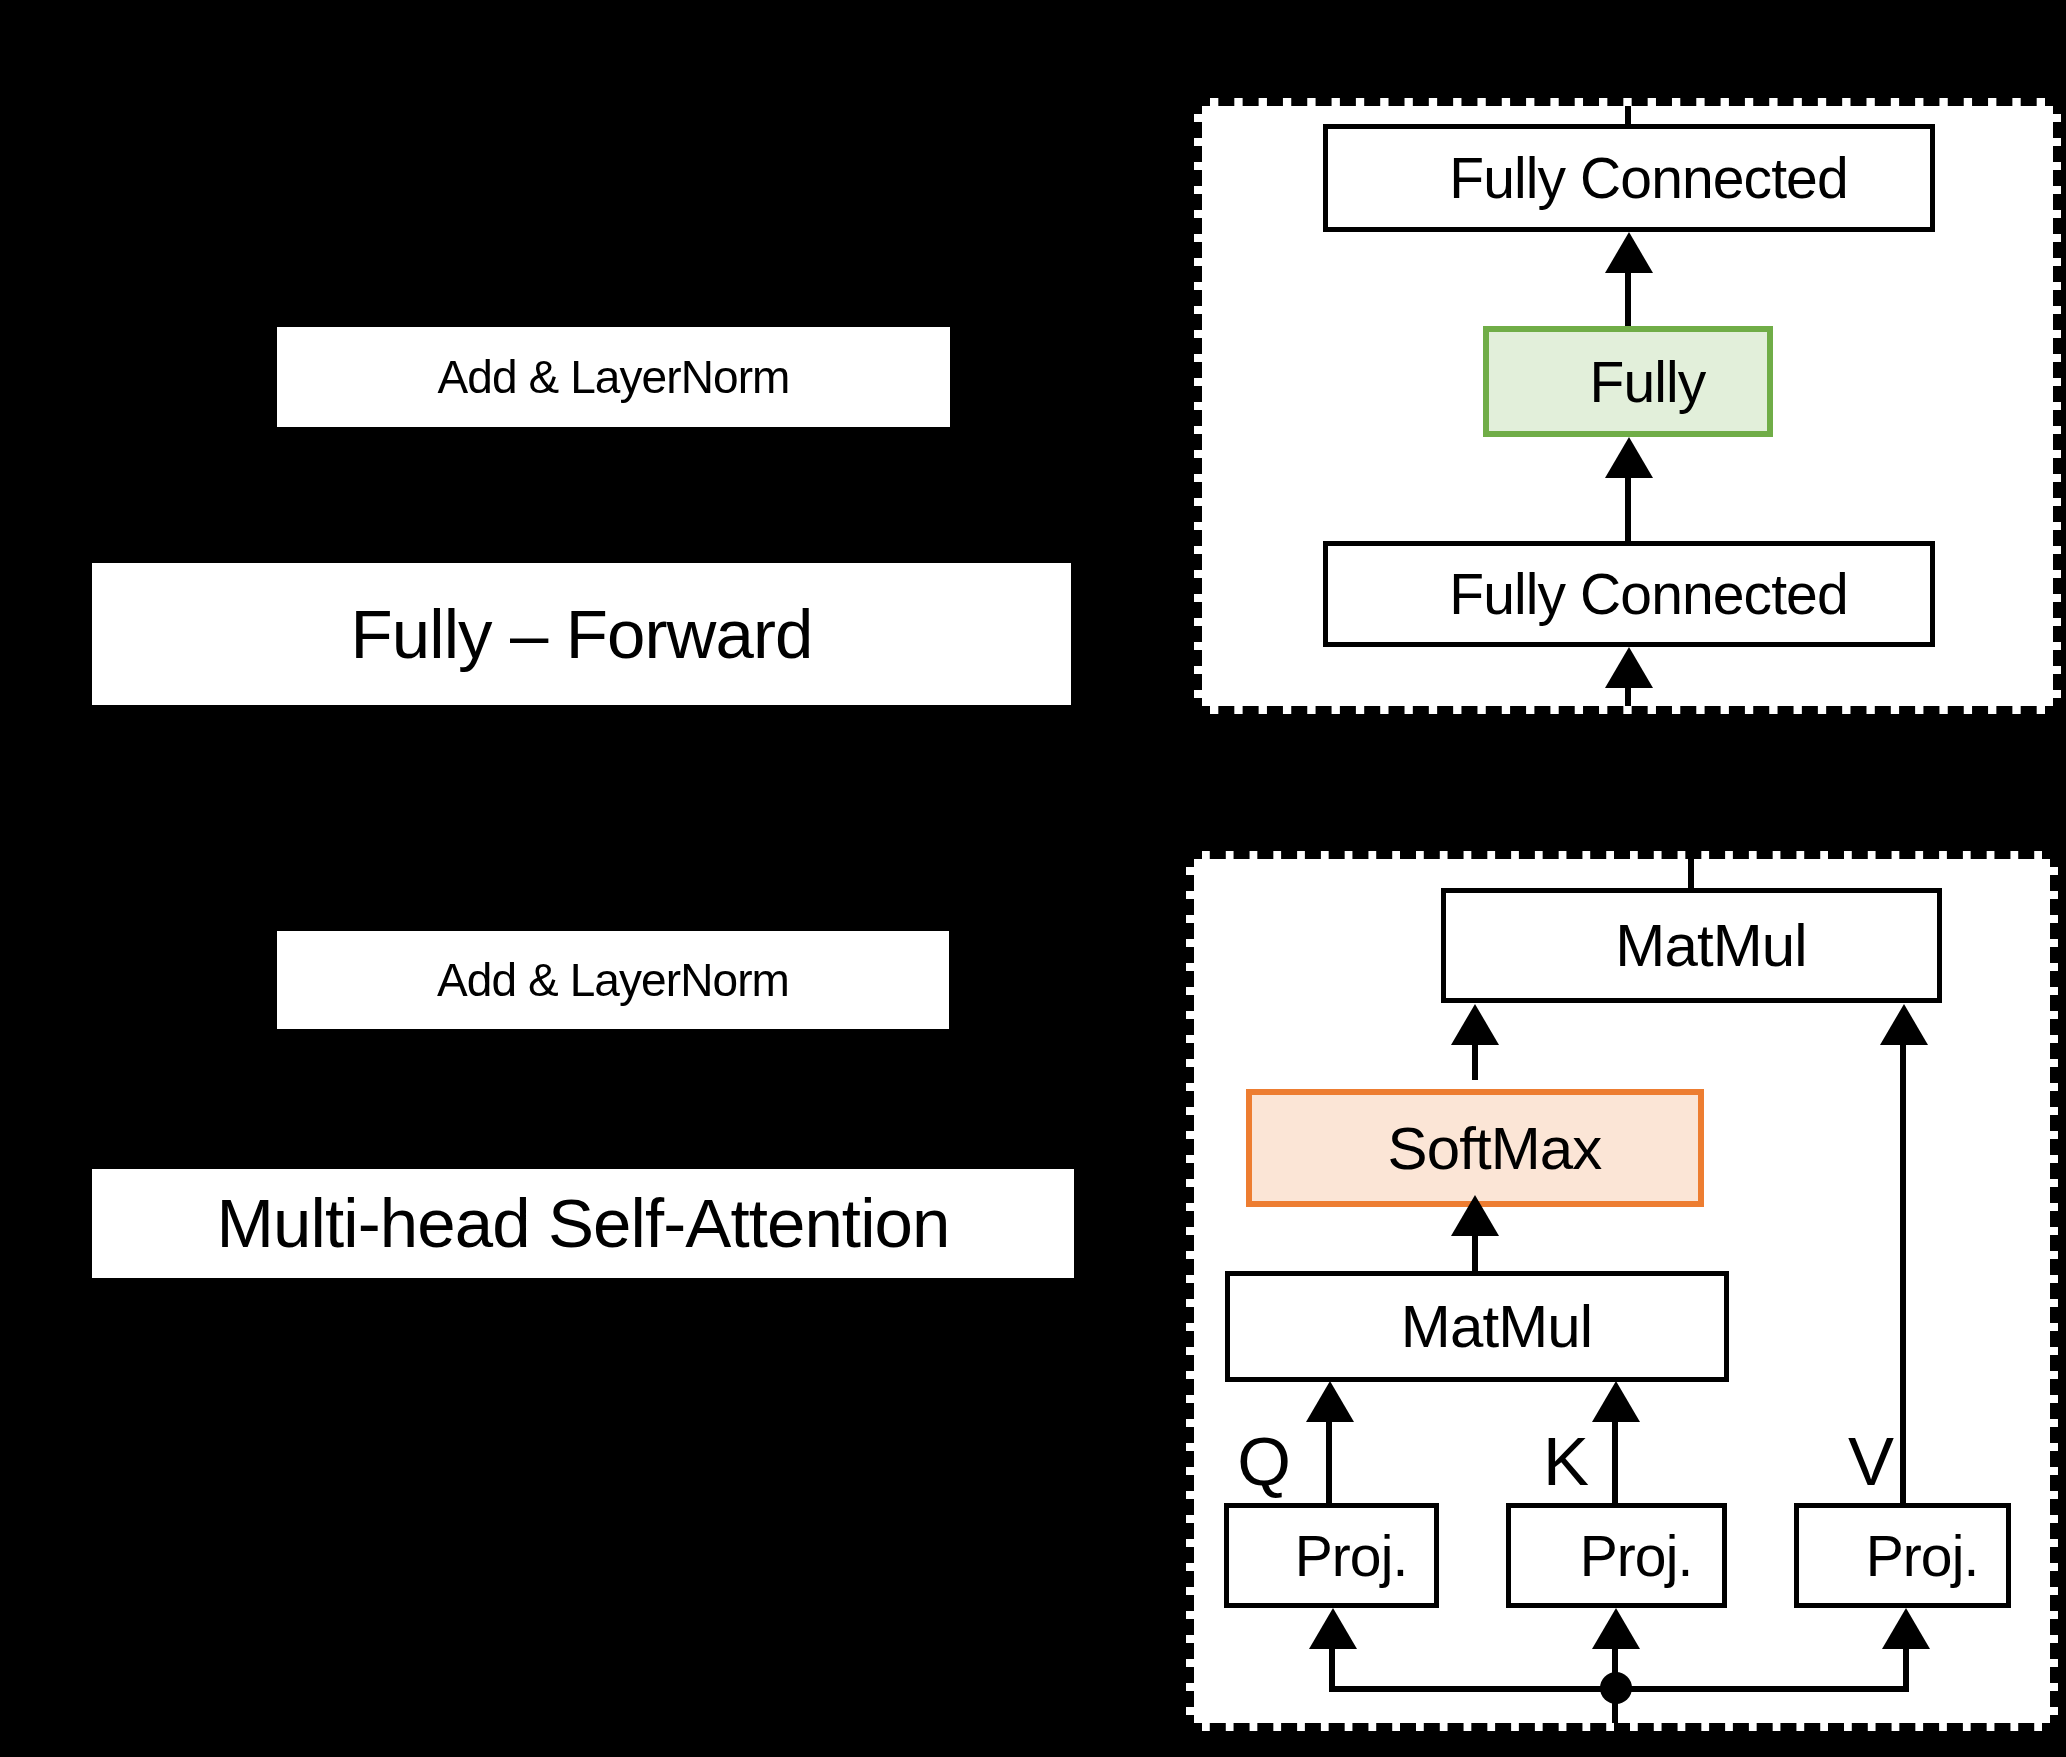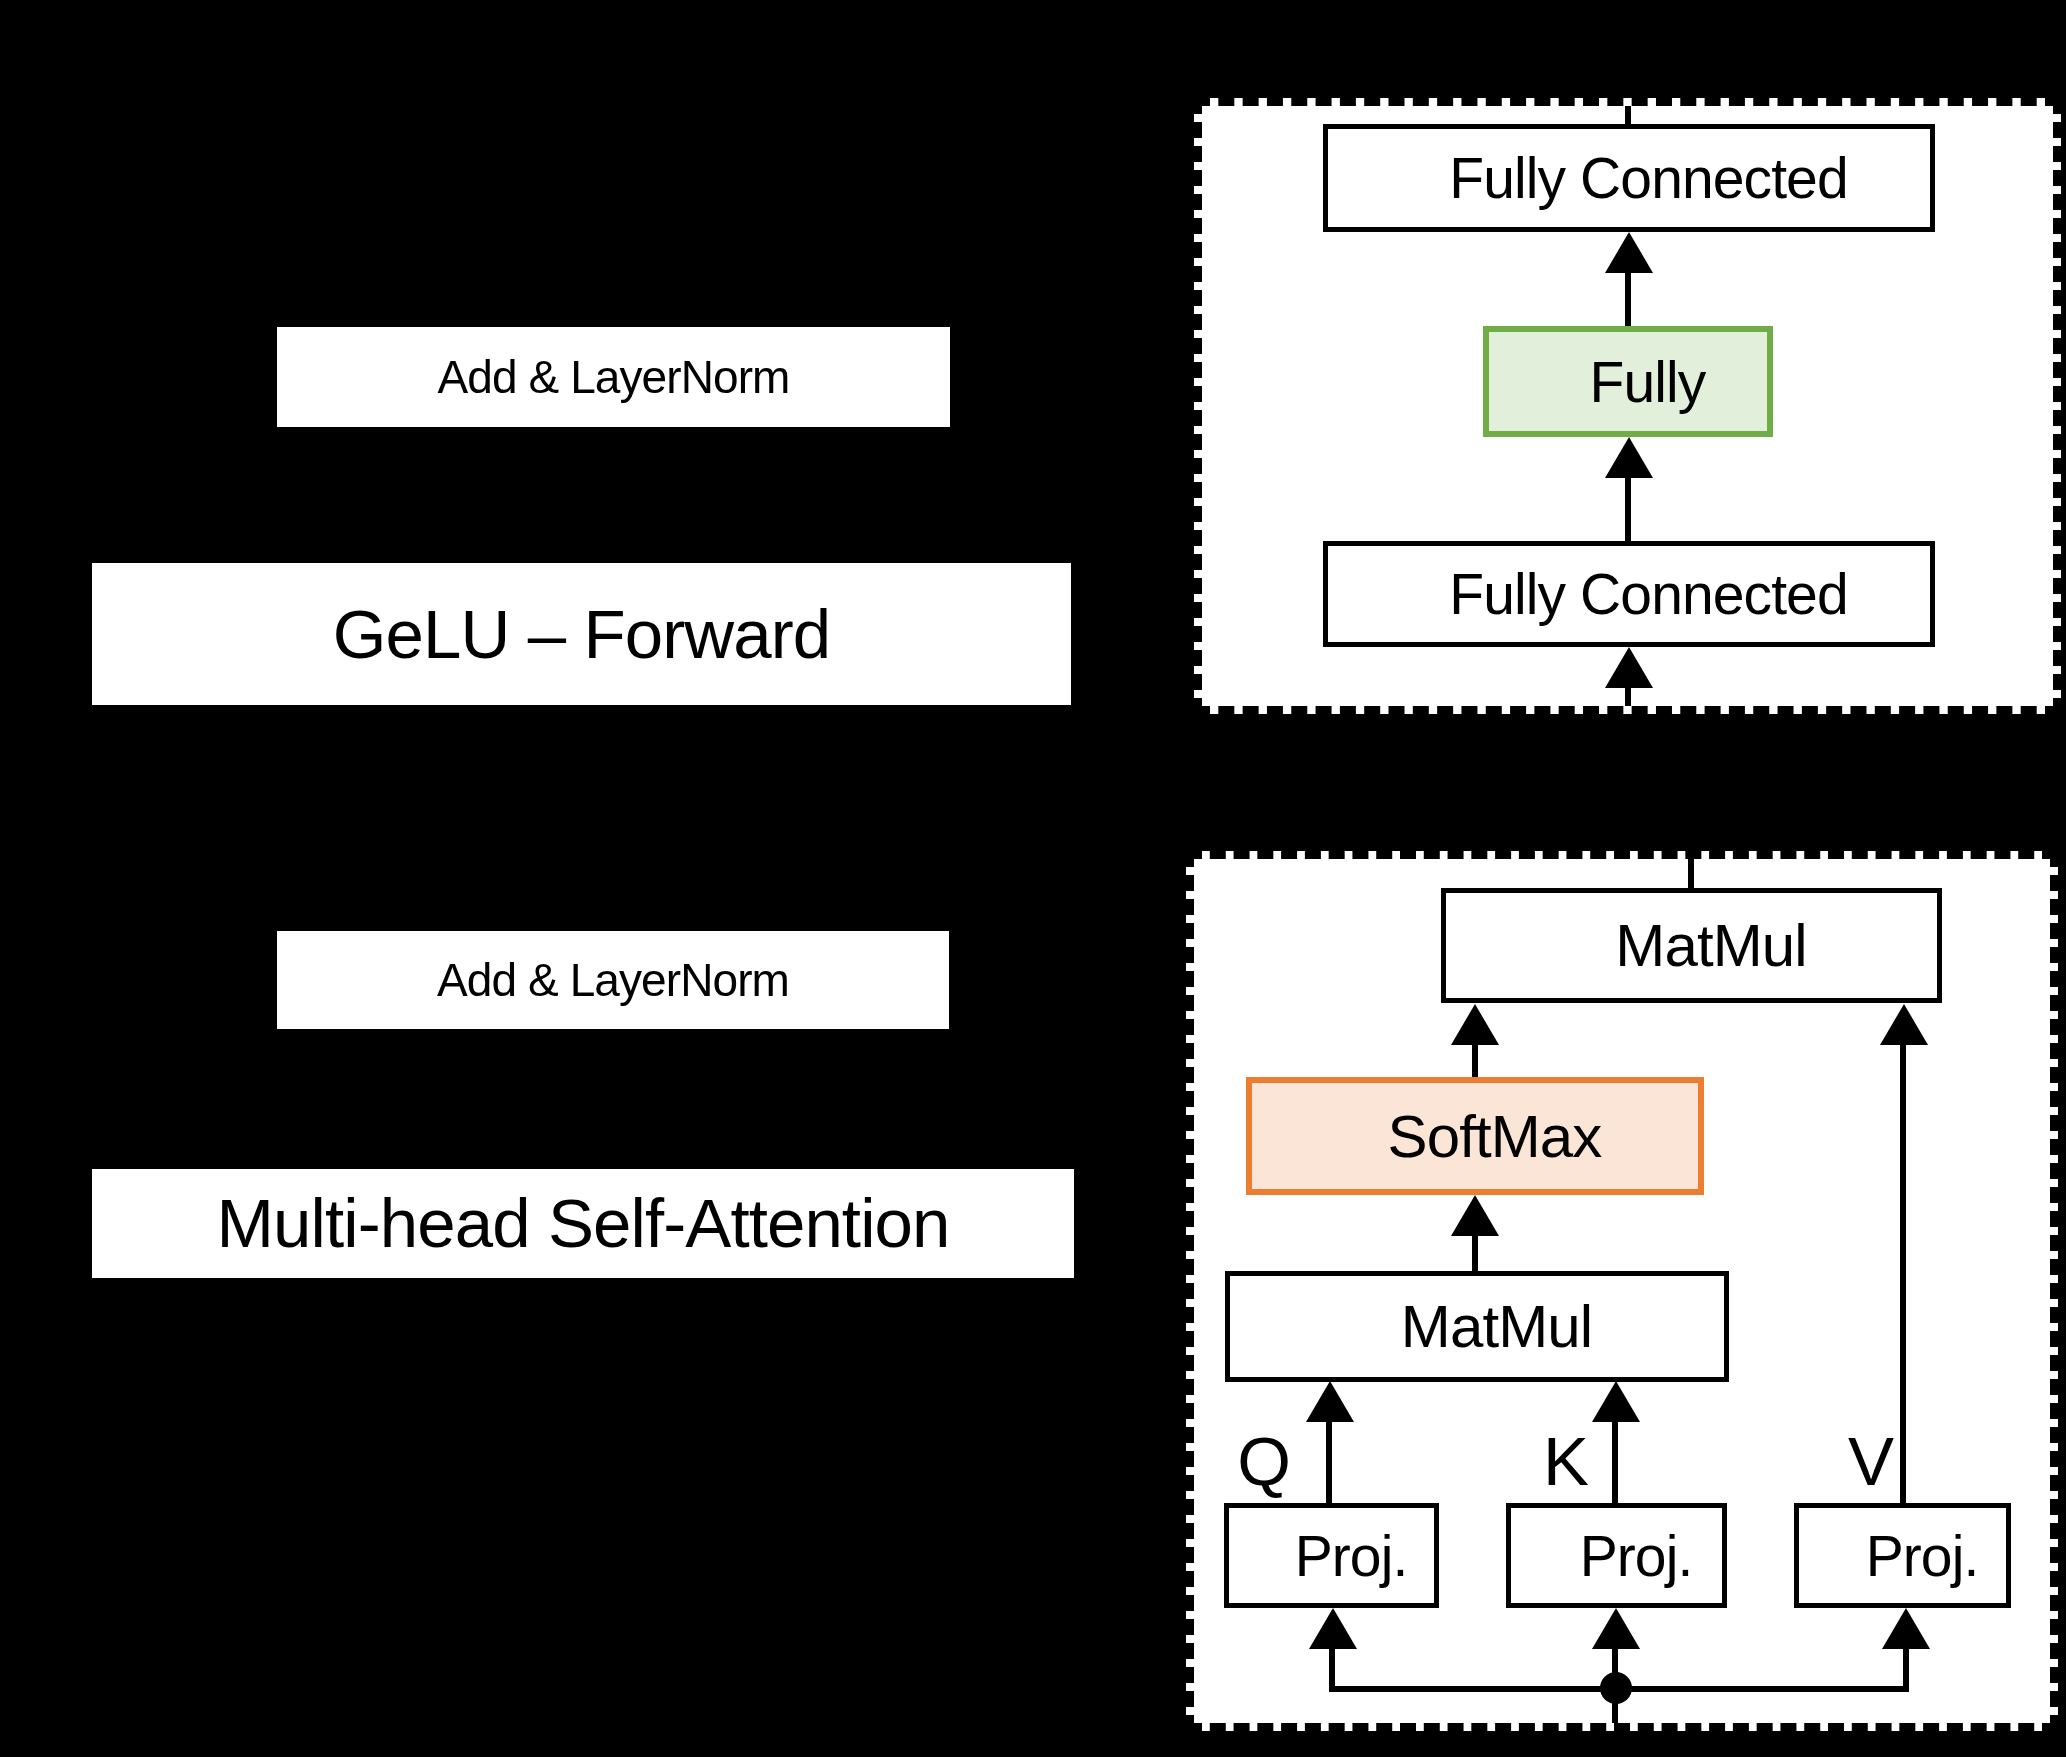--- a/index.html
+++ b/index.html
@@ -24,21 +24,21 @@
     position:absolute;background:var(--paper);
     border:8px dashed var(--ink);
   }
   
   .node{
     position:absolute;background:var(--paper);border:5.3px solid var(--ink);
     display:flex;align-items:center;justify-content:center;
     font-size:57px;white-space:nowrap;letter-spacing:-0.9px;padding-left:39px;
   }
   .node.green{border:6.2px solid var(--green);background:var(--green-light);}
-  .node.orange{border:6.2px solid var(--orange);background:var(--orange-light);}
+  .node.orange{border:6.2px solid var(--orange);background:var(--orange-light);margin-top:12px;}
   
   .vline{position:absolute;width:6.2px;background:var(--ink);}
   .hline{position:absolute;height:6.2px;background:var(--ink);}
   .tri-up{
     position:absolute;width:0;height:0;
     border-left:24px solid transparent;border-right:24px solid transparent;
     border-bottom:41px solid var(--ink);
   }
   .dot{
     position:absolute;width:32px;height:32px;border-radius:50%;
@@ -48,21 +48,21 @@
     position:absolute;width:66px;height:82px;line-height:82px;
     text-align:right;font-size:69px;color:var(--ink);letter-spacing:-0.9px;
   }
   .f78{font-size:69px;} .f72{font-size:46px;margin-left:32px;} .f68{font-size:60px;}
 </style>
 </head>
 <body>
 
 <div class="plate f72" style="left:245px;top:327px;width:673px;height:100px;">Add &amp; LayerNorm</div>
 
-<div class="plate f78" style="left:92px;top:563px;width:979px;height:142px;">GeLU – Forward</div>
+<div class="plate f78" style="left:92px;top:563px;width:979px;height:142px;">Fully – Forward</div>
 
 <div class="plate f72" style="left:245px;top:931px;width:672px;height:98px;">Add &amp; LayerNorm</div>
 
 <div class="plate f78" style="left:92px;top:1169px;width:982px;height:109px;">Multi-head Self-Attention</div>
 
 <div class="frame" style="left:1194px;top:98px;width:867px;height:616px;"></div>
 
 <div class="vline" style="left:1625px;top:106px;height:21px;"></div>
 
 <div class="node" style="left:1323px;top:124px;width:612px;height:108px;">Fully Connected</div>

